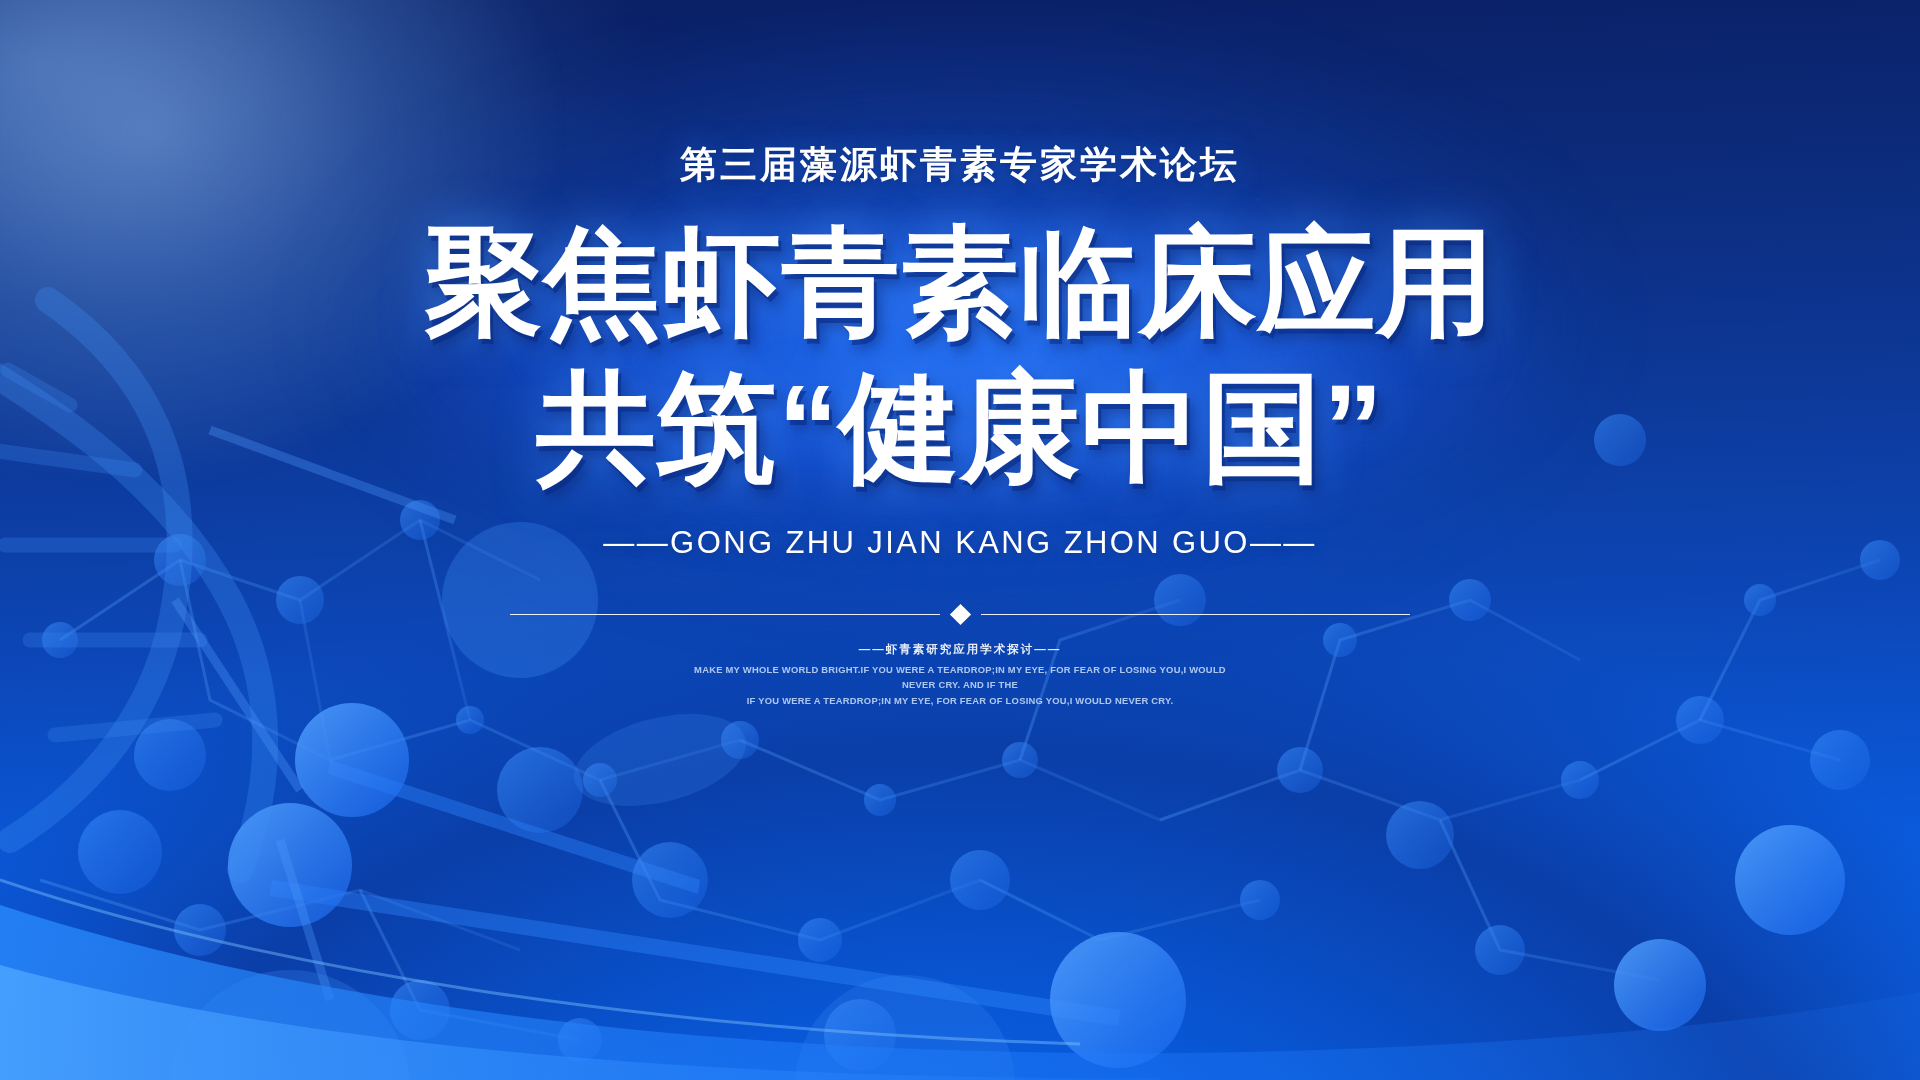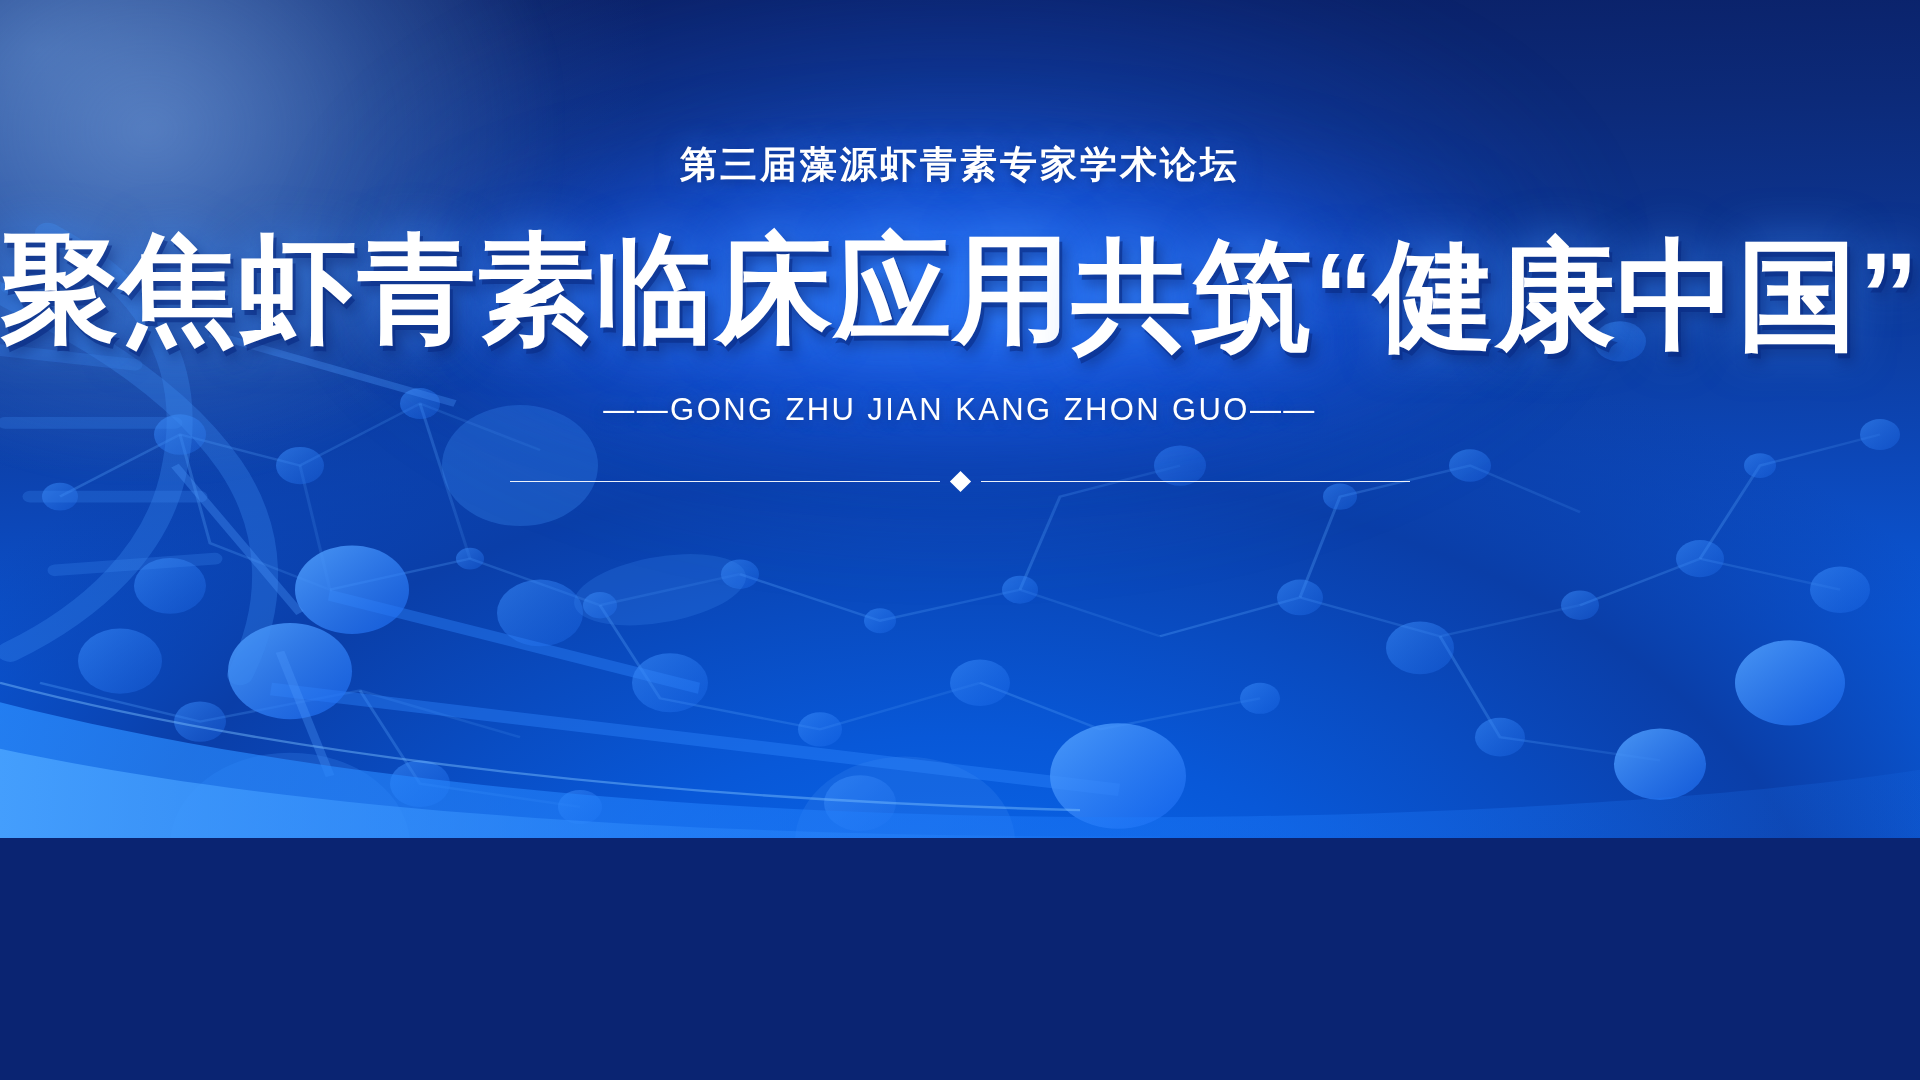--- a/index.html
+++ b/index.html
@@ -6,21 +6,21 @@
   * { margin:0; padding:0; box-sizing:border-box; }
   html,body{ width:1920px; height:1080px; overflow:hidden; }
   body{
     font-family:"Liberation Sans","DejaVu Sans",sans-serif;
     background:#0a2472;
   }
 
   .banner{
     position:relative;
     width:1920px;
-    height:838px;
+    height:1080px;
     overflow:hidden;
     background:
       radial-gradient(ellipse 900px 620px at 2% 6%, rgba(120,175,240,0.42) 0%, rgba(80,140,220,0.18) 38%, rgba(0,0,0,0) 68%),
       radial-gradient(ellipse 1500px 900px at 50% 118%, #0a6cf0 0%, #0858d8 28%, #0a3ea8 58%, rgba(0,0,0,0) 80%),
       linear-gradient(178deg, #0a1f64 0%, #0c2a79 18%, #0d3897 38%, #0c47b8 58%, #0a58d8 76%, #0a63e8 92%, #0b6bf5 100%);
   }
 
   
   .layer{ position:absolute; inset:0; pointer-events:none; }
   .layer svg{ display:block; width:100%; height:100%; }
@@ -58,20 +58,21 @@
     font-size:37px;
     font-weight:700;
     letter-spacing:3px;
     text-shadow:0 2px 10px rgba(0,30,110,0.65), 0 0 26px rgba(60,140,255,0.5);
     white-space:nowrap;
   }
 
   .title-block{
     margin-top:26px;
     display:flex;
+    flex-direction:column;
     align-items:center;
     position:relative;
   }
   .title-glow{
     position:absolute;
     left:50%; top:50%;
     transform:translate(-50%,-50%);
     width:1180px; height:340px;
     background:radial-gradient(ellipse at center, rgba(40,120,255,0.85) 0%, rgba(25,90,240,0.45) 42%, rgba(0,0,0,0) 72%);
     filter:blur(34px);
@@ -290,15 +291,20 @@
     </div>
 
     <div class="pinyin">——GONG ZHU JIAN KANG ZHON GUO——</div>
 
     <div class="divider">
       <span class="bar"></span>
       <span class="diamond"></span>
       <span class="bar"></span>
     </div>
 
+    <div class="footnote">
+      <div class="cn">——虾青素研究应用学术探讨——</div>
+      <div class="en">MAKE MY WHOLE WORLD BRIGHT.IF YOU WERE A TEARDROP;IN MY EYE, FOR FEAR OF LOSING YOU,I WOULD NEVER CRY. AND IF THE</div>
+      <div class="en">IF YOU WERE A TEARDROP;IN MY EYE, FOR FEAR OF LOSING YOU,I WOULD NEVER CRY.</div>
+    </div>
 
   </div>
 </div>
 
 </body></html>

